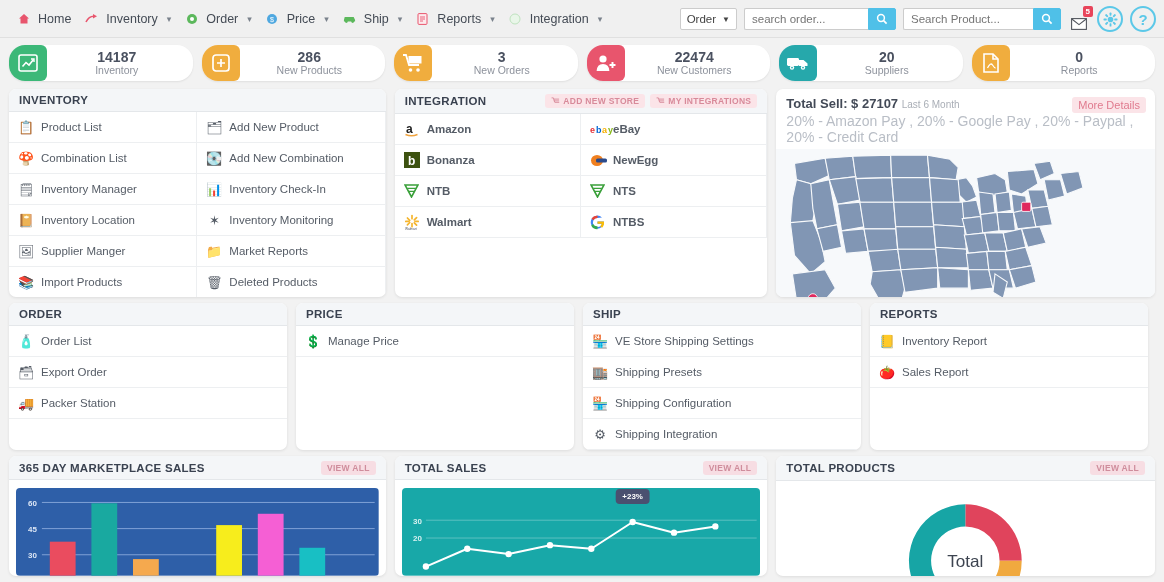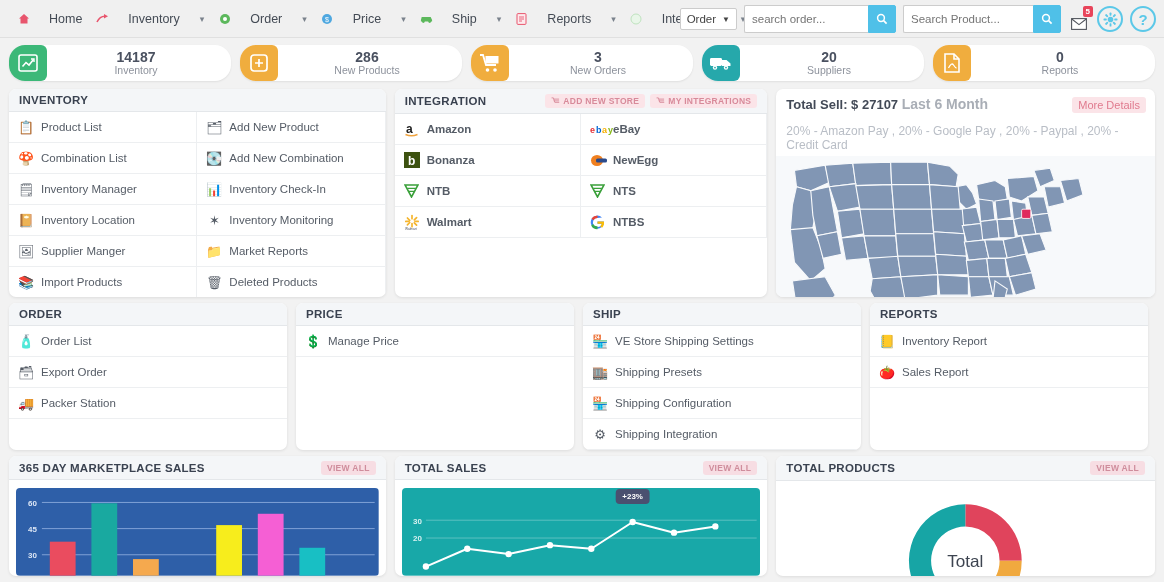--- a/index.html
+++ b/index.html
@@ -14,40 +14,40 @@
 
   
   .topnav {
     height: 38px; background: #f0f0f0;
     border-bottom: 1px solid #e0e0e0;
     display: flex; align-items: center;
     padding: 0 10px; gap: 0px;
     position: relative;
   }
   .navitem {
-    display: flex; align-items: center; gap: 19px;
+    display: flex; align-items: center; gap: 8px;
     padding: 0 7px; height: 38px;
     font-size: 12.5px; color: #444b55; cursor: pointer;
     white-space: nowrap;
   }
   .navitem .lbl { font-weight: 500; }
   .caret { font-size: 9px; color: #7a828c; margin-left: 1px; }
   .navico { width: 13px; height: 13px; display:inline-flex; align-items:center; justify-content:center; }
 
   .nav-right {
     position: absolute; right: 8px; top: 0; height: 38px;
     display: flex; align-items: center; gap: 7px;
   }
   .sel-order {
     height: 22px; border: 1px solid #ccc; background: #fff;
     border-radius: 2px; display: flex; align-items: center;
     padding: 0 6px; font-size: 11.5px; color: #444; gap: 6px;
   }
   .sel-order .tri { font-size: 8px; }
-  .searchbox { display: flex; height: 28px; }
+  .searchbox { display: flex; height: 22px; }
   .searchbox input {
     border: 1px solid #ccc; border-right: none; background: #fff;
     padding: 0 7px; font-size: 11.5px; color: #555;
     font-family: "Liberation Sans", sans-serif; outline: none;
     border-radius: 2px 0 0 2px;
   }
   .searchbox .sbtn {
     width: 28px; background: #4fc0e8; border: 1px solid #4fc0e8;
     display: flex; align-items: center; justify-content: center;
     border-radius: 0 2px 2px 0; cursor: pointer;
@@ -114,22 +114,22 @@
     padding: 6px 9px; font-size: 11.5px; color: #555c66;
     border-bottom: 1px solid #edeff1; border-right: 1px solid #edeff1;
     cursor: pointer; min-height: 31px;
   }
   .cell .gl { font-size: 13px; width: 16px; text-align: center; flex: none; }
   .list .cell { border-right: none; }
 
   
   .sellhead { padding: 7px 10px 4px 10px; position: relative; }
   .sell-t1 { font-size: 13px; font-weight: bold; color: #434a57; }
-  .sell-t1 .muted { color: #a9aeb6; font-weight: bold; font-size: 14px; }
-  .sell-t2 { font-size: 12px; color: #b9bec6; margin-top: 12px; }
+  .sell-t1 .muted { color: #a9aeb6; font-weight: normal; font-size: 10px; }
+  .sell-t2 { font-size: 14px; color: #b9bec6; margin-top: 2px; }
   .moredet {
     position: absolute; right: 9px; top: 8px;
     background: #fbe4e8; color: #e07a8e; font-size: 11px;
     padding: 2px 6px; border-radius: 3px; cursor: pointer;
   }
   .mapbox { flex: 1; background: #f7f9fb; position: relative; }
 
   
   .chartwrap { flex: 1; padding: 8px 7px 0 7px; }
   .chart-in { width: 100%; height: 100%; border-radius: 4px; overflow: hidden; }
@@ -310,20 +310,33 @@
           <circle cx="8.5" cy="17" r="1.8" fill="#fff"></circle>
           <circle cx="16" cy="17" r="1.8" fill="#fff"></circle>
         </svg>
     </div>
     <div class="stat-txt">
       <div class="stat-num">3</div>
       <div class="stat-lab">New Orders</div>
     </div>
   </div>
 
+  <div class="stat">
+    <div class="stat-ico" style="background:#e8556d">
+      <svg width="22" height="20" viewBox="0 0 22 20">
+          <circle cx="8" cy="6" r="3.6" fill="#fff"></circle>
+          <path d="M1.6 18 Q2 11 8 11 Q14 11 14.4 18 Z" fill="#fff"></path>
+          <path d="M17.5 9 v6 M14.5 12 h6" stroke="#fff" stroke-width="2"></path>
+        </svg>
+    </div>
+    <div class="stat-txt">
+      <div class="stat-num">22474</div>
+      <div class="stat-lab">New Customers</div>
+    </div>
+  </div>
 
   <div class="stat">
     <div class="stat-ico" style="background:#26a8ab">
       <svg width="24" height="18" viewBox="0 0 24 18">
           <rect x="1" y="4" width="12" height="8" rx="1.4" fill="#fff"></rect>
           <path d="M13 6 h4.5 L21.5 9.5 V12 H13 Z" fill="#fff"></path>
           <circle cx="6" cy="13.6" r="2.2" fill="#fff"></circle>
           <circle cx="17" cy="13.6" r="2.2" fill="#fff"></circle>
           <circle cx="6" cy="13.6" r="0.9" fill="#26a8ab"></circle>
           <circle cx="17" cy="13.6" r="0.9" fill="#26a8ab"></circle>

